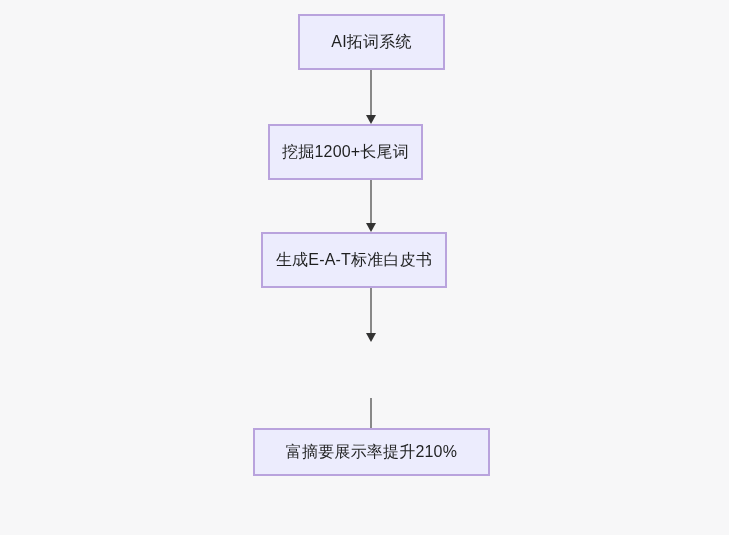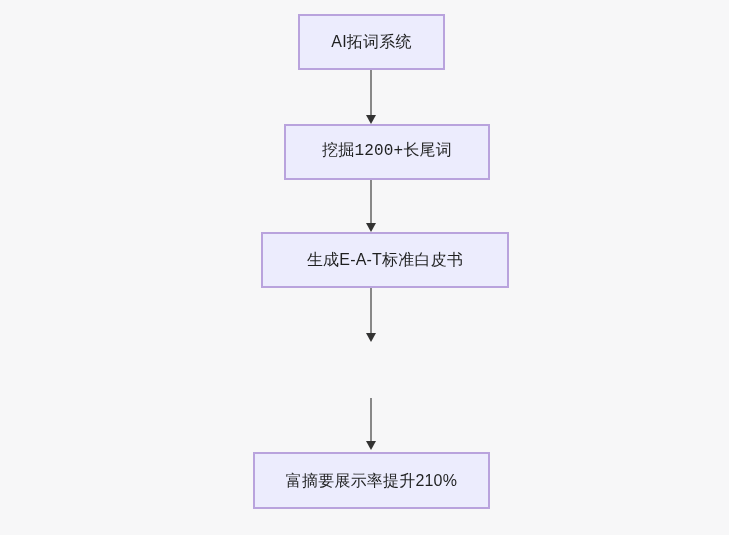--- a/index.html
+++ b/index.html
@@ -66,41 +66,41 @@
 
   <div class="node" style="left:298px; top:14px; width:147px; height:56px;">
     <span class="node-label">AI拓词系统</span>
   </div>
 
   <div class="connector" style="left:364px; top:70px; height:54px;">
     <div class="line"></div>
     <div class="arrow-head"></div>
   </div>
 
-  <div class="node" style="left:284px; top:124px; width:206px; height:56px;font-family:Liberation Mono, monospace;">
+  <div class="node" style="left:268px; top:124px; width:155px; height:56px;">
     <span class="node-label">挖掘1200+长尾词</span>
   </div>
 
   <div class="connector" style="left:364px; top:180px; height:52px;">
     <div class="line"></div>
     <div class="arrow-head"></div>
   </div>
 
-  <div class="node" style="left:261px; top:232px; width:248px; height:56px;">
+  <div class="node" style="left:261px; top:232px; width:186px; height:56px;">
     <span class="node-label">生成E-A-T标准白皮书</span>
   </div>
 
   <div class="connector" style="left:364px; top:288px; height:54px;">
     <div class="line"></div>
     <div class="arrow-head"></div>
   </div>
 
 
   <div class="connector" style="left:364px; top:398px; height:52px;">
     <div class="line"></div>
     <div class="arrow-head"></div>
   </div>
 
-  <div class="node" style="left:253px; top:452px; width:237px; height:57px;">
+  <div class="node" style="left:253px; top:428px; width:237px; height:48px;">
     <span class="node-label">富摘要展示率提升210%</span>
   </div>
 
 </div>
 
 </body></html>

